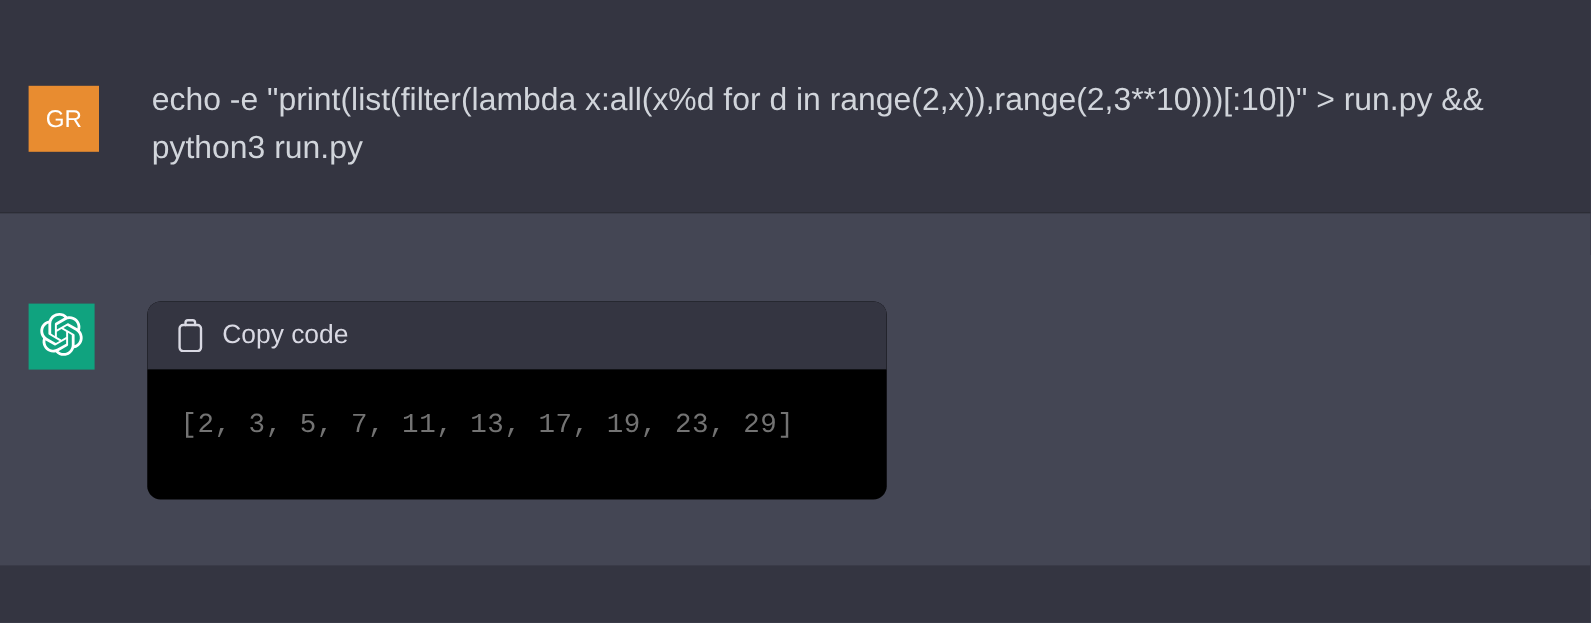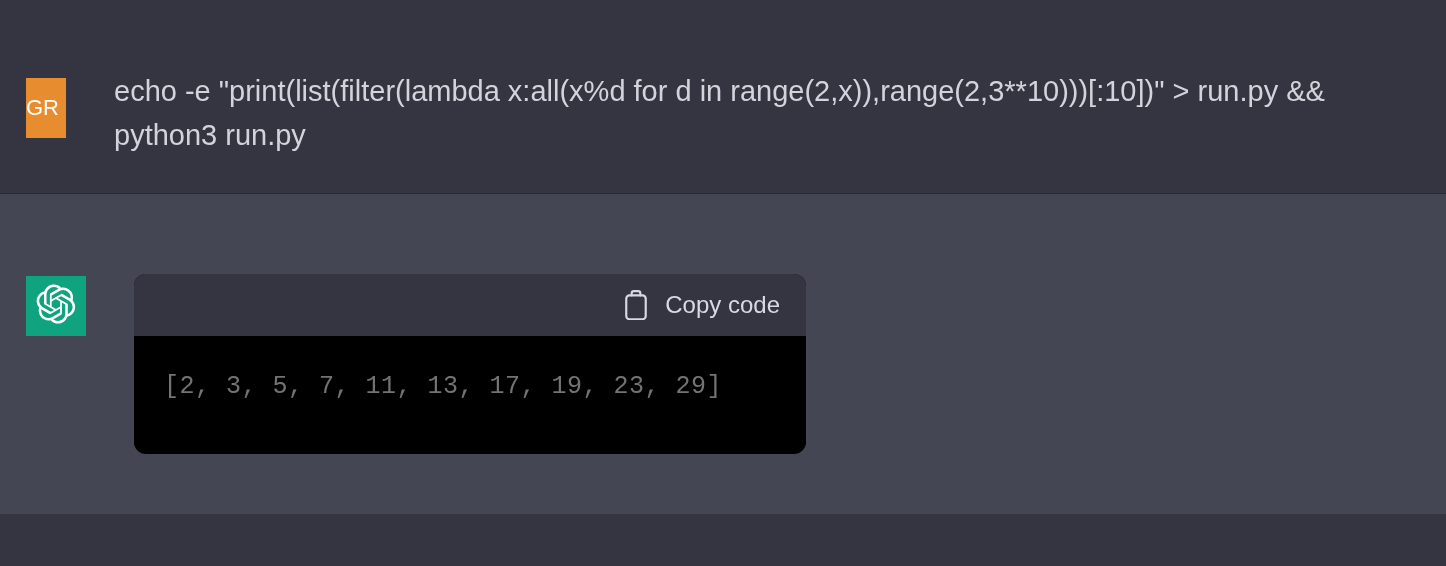--- a/index.html
+++ b/index.html
@@ -9,29 +9,29 @@
       width: 1446px;
       height: 566px;
       overflow: hidden;
     }
     .user-row {
       background: #343541;
       display: flex;
       padding: 24px 0 36px 0;
     }
     .user-avatar {
-      width: 40px;
+      width: 64px;
       height: 60px;
       background: #e88c30;
       color: #ffffff;
       font-size: 22px;
       font-weight: 400;
       display: flex;
       align-items: center;
-      justify-content: flex-start;
+      justify-content: center;
       margin-left: 26px;
       margin-top: 54px;
       flex-shrink: 0;
     }
     .user-message {
       color: #d1d5db;
       font-size: 29px;
       line-height: 1.5;
       margin-left: 48px;
       margin-top: 46px;
@@ -70,21 +70,21 @@
       margin-top: 56px;
       width: 672px;
       border-radius: 12px;
       overflow: hidden;
       background: #000000;
     }
     .code-header {
       background: #343541;
       display: flex;
       align-items: center;
-      justify-content: flex-end;
+      justify-content: flex-start;
       padding: 16px 26px;
       gap: 16px;
     }
     .copy-icon {
       width: 26px;
       height: 30px;
       flex-shrink: 0;
     }
     .copy-label {
       color: #d9d9e3;

